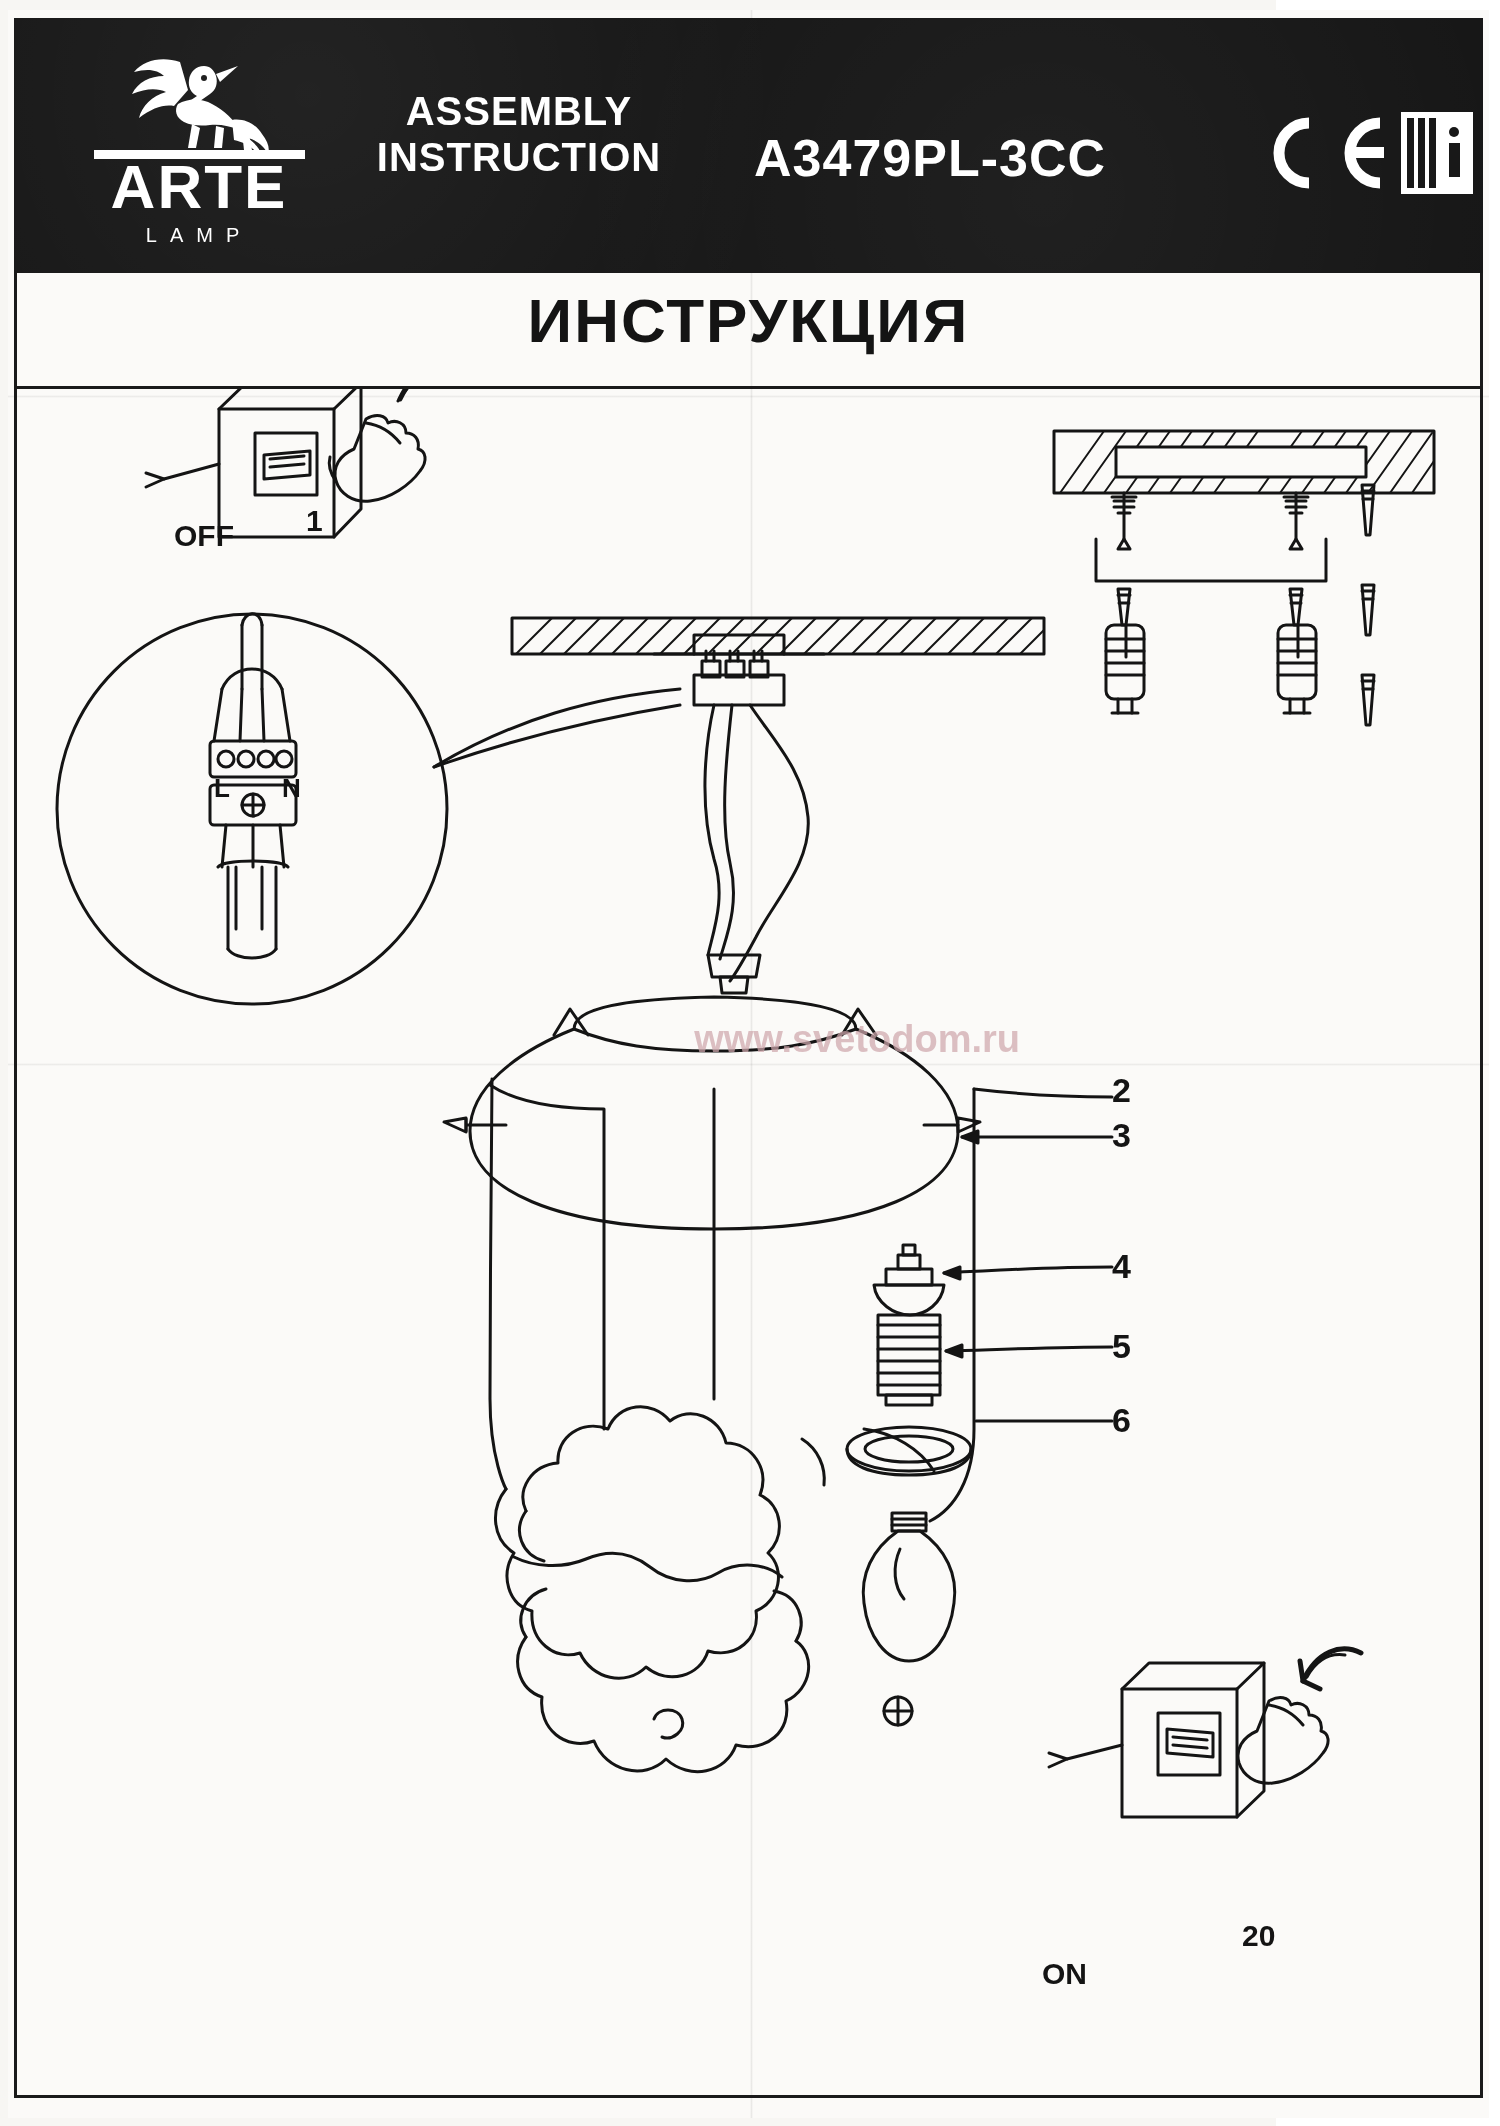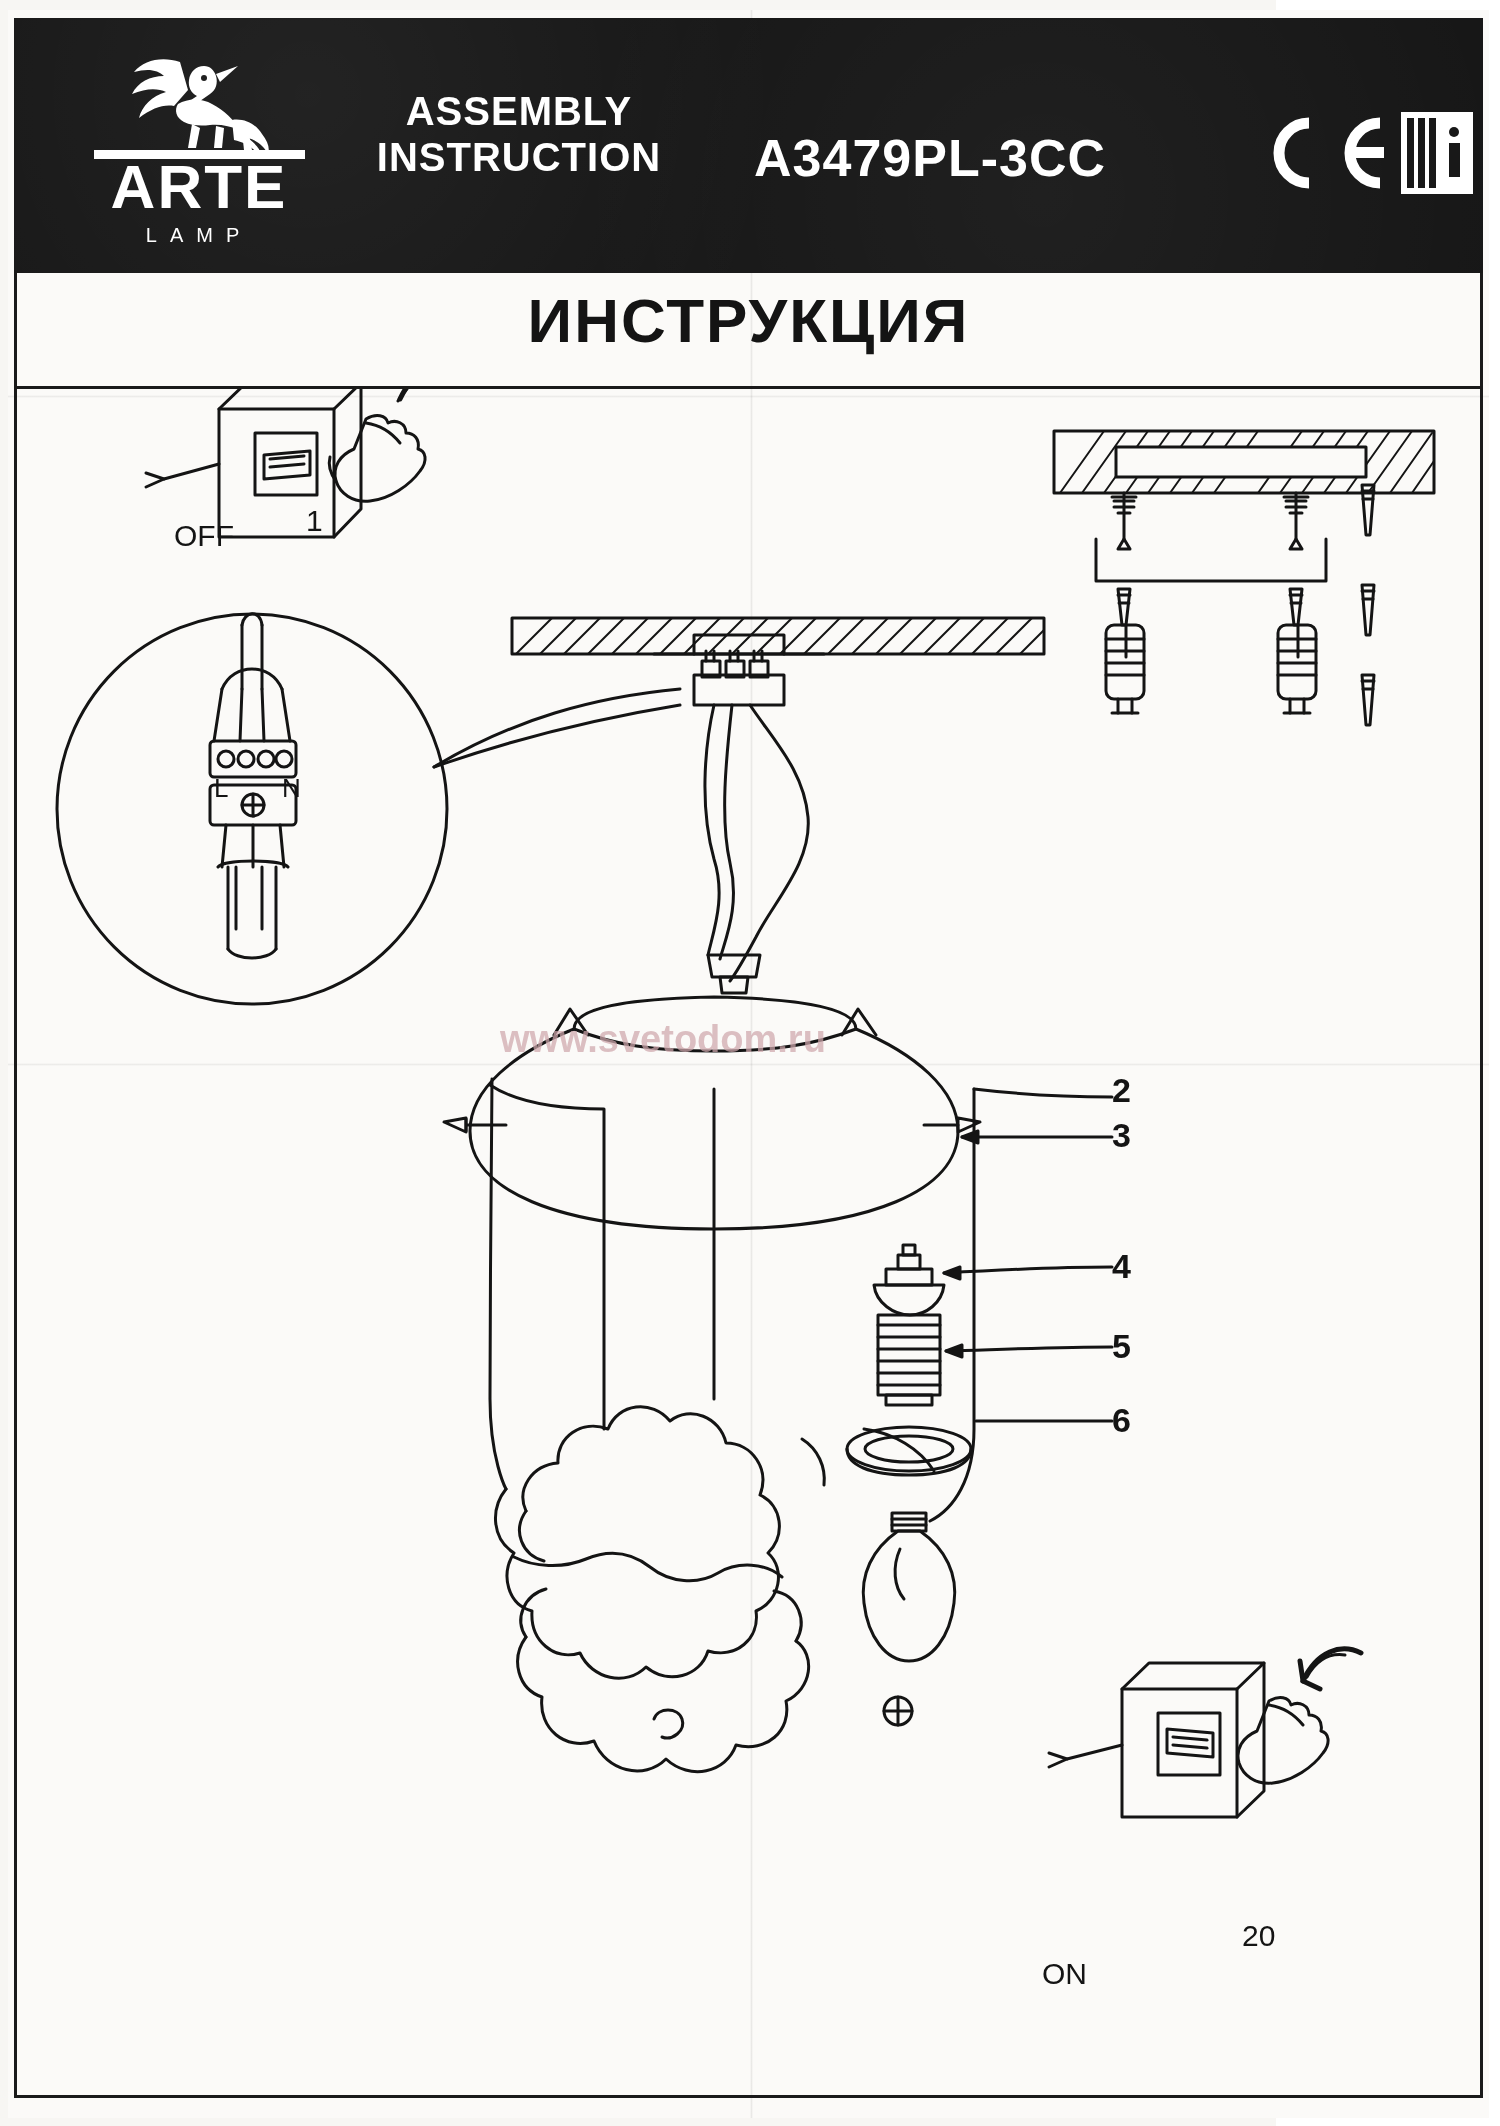--- a/index.html
+++ b/index.html
@@ -183,32 +183,32 @@
     width: 1469px;
     height: 1709px;
   }
   .canvas svg { display: block; }
   
   .watermark {
     position: absolute;
     left: 500px;
     top: 1018px;
     width: 520px;
-    text-align: left;
+    text-align: right;
     font-size: 38px;
     font-weight: bold;
     color: #cfa8ad;
     opacity: 0.72;
     letter-spacing: 0px;
     pointer-events: none;
   }
   .lbl {
     position: absolute;
     font-size: 30px;
-    font-weight: normal;
+    font-weight: bold;
     color: #141414;
   }
   .callout {
     position: absolute;
     font-size: 34px;
     font-weight: bold;
     color: #141414;
   }
 </style>
 </head>

